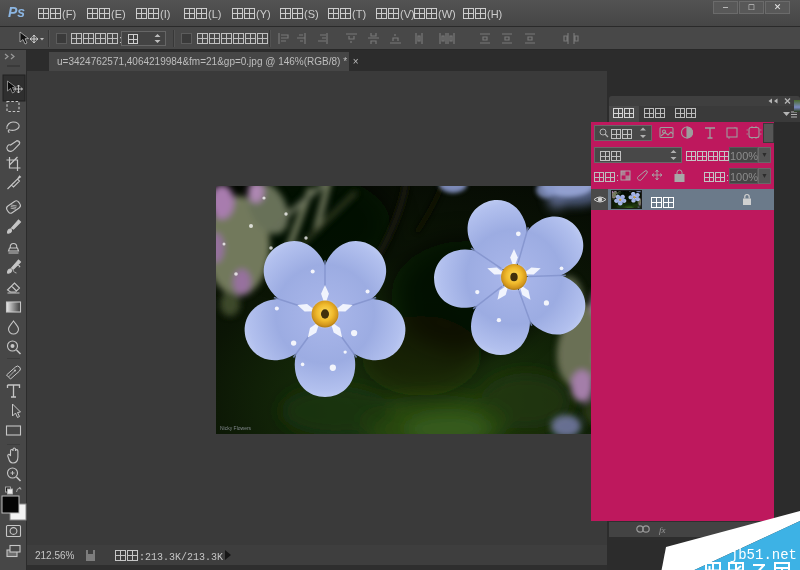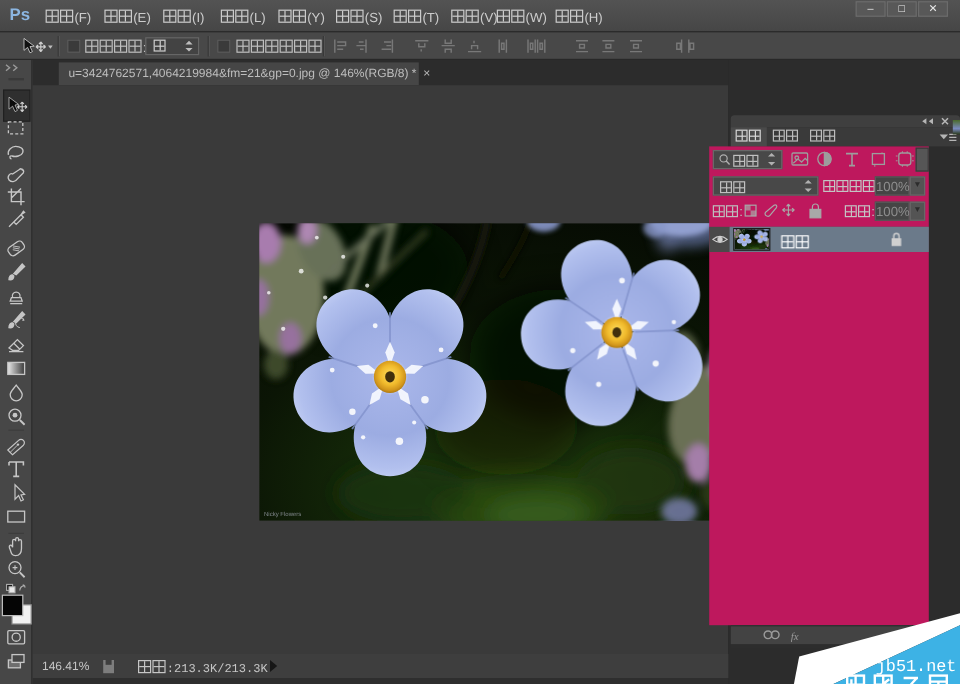--- a/index.html
+++ b/index.html
@@ -5,21 +5,21 @@
   body{width:800px;height:570px;position:relative;overflow:hidden;background:#2f2f2f;font-family:"Liberation Sans",sans-serif;}
   .abs{position:absolute;}
   
   .c{display:inline-block;width:9px;height:9px;border:1px solid currentColor;vertical-align:-1px;margin:0 1px 0 0;
      background:linear-gradient(currentColor,currentColor) center/100% 1px no-repeat,
                 linear-gradient(currentColor,currentColor) center/1px 100% no-repeat;}
   .c.sm{width:8px;height:8px;}
   
   #menubar{left:0;top:0;width:800px;height:27px;background:linear-gradient(#535353,#464646);border-bottom:1px solid #2a2a2a;box-sizing:border-box;}
   .mi{position:absolute;top:8px;color:#cccccc;font-size:11px;white-space:nowrap;}
-  #pslogo{position:absolute;left:8px;top:4px;color:#8cb6e2;font-size:14px;font-weight:bold;font-family:"Liberation Sans",sans-serif;}
+  #pslogo{position:absolute;left:8px;top:4px;color:#8cb6e2;font-size:14px;font-weight:bold;font-family:"Liberation Sans",sans-serif;font-style:italic;}
   .winbtn{position:absolute;top:1px;width:25px;height:13px;background:#585858;border:1px solid #6b6b6b;box-sizing:border-box;color:#e8e8e8;text-align:center;font-size:9px;line-height:11px;}
   
   #optbar{left:0;top:27px;width:800px;height:23px;background:#484848;border-bottom:1px solid #282828;box-sizing:border-box;}
   .ob{position:absolute;color:#bfbfbf;font-size:11px;top:6px;}
   .cb{position:absolute;top:6px;width:11px;height:11px;background:#3a3a3a;border:1px solid #5c5c5c;box-sizing:border-box;}
   .combo{position:absolute;top:4px;height:15px;background:#434343;border:1px solid #666;box-sizing:border-box;}
   .vsep{position:absolute;top:3px;width:1px;height:17px;background:#383838;border-right:1px solid #535353;}
   
   #toolcol{left:0;top:50px;width:27px;height:520px;background:#474747;border-right:1px solid #2b2b2b;box-sizing:border-box;}
   
@@ -100,21 +100,21 @@
     </g>
   </svg>
 </div>
 <div class="abs" id="tabstrip">
     <div id="tab">u=3424762571,4064219984&amp;fm=21&amp;gp=0.jpg @ 146%(RGB/8) * &nbsp;×</div>
   </div>
 <div class="abs" id="canvas"></div>
 <div class="abs" id="vdiv"></div>
 <div class="abs" id="rightbg"></div>
 <div class="abs" id="statusbar">
-  <span style="position:absolute;left:8px;top:5px;">146.41%</span>
+  <span style="position:absolute;left:8px;top:5px;">212.56%</span>
   <svg width="12" height="13" style="position:absolute;left:58px;top:4px">
       <rect x="1" y="1" width="9" height="11" fill="#7d7d7d"></rect>
       <rect x="3" y="1" width="5" height="4" fill="#3e3e3e"></rect>
     </svg>
   <span style="position:absolute;left:88px;top:5px;font-family:Liberation Mono, monospace;"><i class="c"></i><i class="c"></i>:213.3K/213.3K</span>
   <svg width="10" height="12" style="position:absolute;left:196px;top:4px">
       <path d="M2,1 L8,6 L2,11 Z" fill="#161616"></path>
     </svg>
 </div>
 <div class="abs" id="statusbot"></div>

